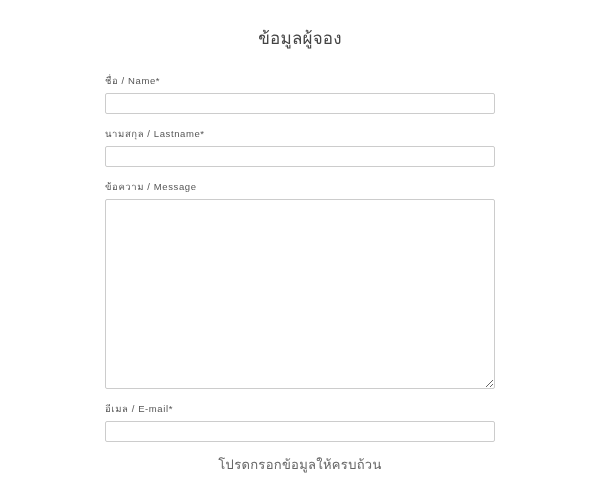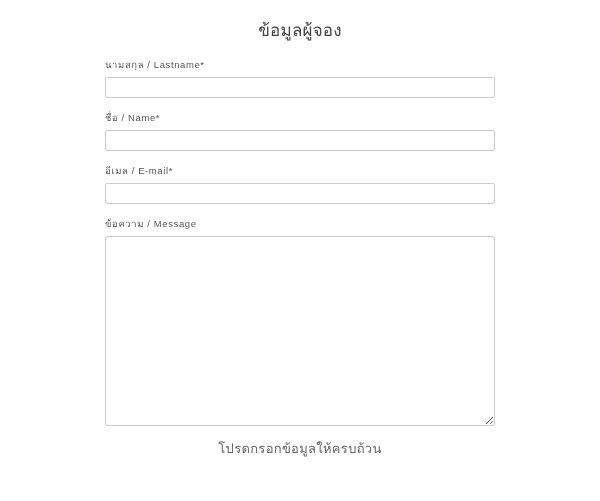--- a/index.html
+++ b/index.html
@@ -18,21 +18,21 @@
     width: 600px;
     height: 501px;
     position: relative;
     box-sizing: border-box;
   }
   .form-title {
     text-align: center;
     font-size: 17px;
     color: #444444;
     font-weight: normal;
-    margin: 4px;
+    margin: 12px;
     padding-top: 12px;
     padding-bottom: 10px;
     letter-spacing: 0.2px;
   }
   .form-body {
     width: 390px;
     margin: 0 auto;
     padding-left: 0px;
   }
   .field {
@@ -85,36 +85,36 @@
 </head>
 <body>
 
 <div class="page">
 
   <h1 class="form-title">ข้อมูลผู้จอง</h1>
 
   <div class="form-body">
 
     <div class="field">
-      <label class="field-label">นามสกุล / Lastname*</label>
+      <label class="field-label">ชื่อ / Name*</label>
       <input class="text-input" type="text" placeholder="" style="">
     </div>
 
     <div class="field">
-      <label class="field-label">ชื่อ / Name*</label>
+      <label class="field-label">นามสกุล / Lastname*</label>
       <input class="text-input" type="text" placeholder="" style="">
     </div>
 
 
     <div class="field">
-      <label class="field-label">อีเมล / E-mail*</label>
-      <input class="text-input" type="text" placeholder="" style="">
+      <label class="field-label">ข้อความ / Message</label>
+      <textarea class="textarea-input" placeholder="" style=""></textarea>
     </div>
 
     <div class="field">
-      <label class="field-label">ข้อความ / Message</label>
-      <textarea class="textarea-input" placeholder="" style=""></textarea>
+      <label class="field-label">อีเมล / E-mail*</label>
+      <input class="text-input" type="text" placeholder="" style="">
     </div>
 
     <div class="note">โปรดกรอกข้อมูลให้ครบถ้วน</div>
 
   </div>
 </div>
 
 </body></html>

